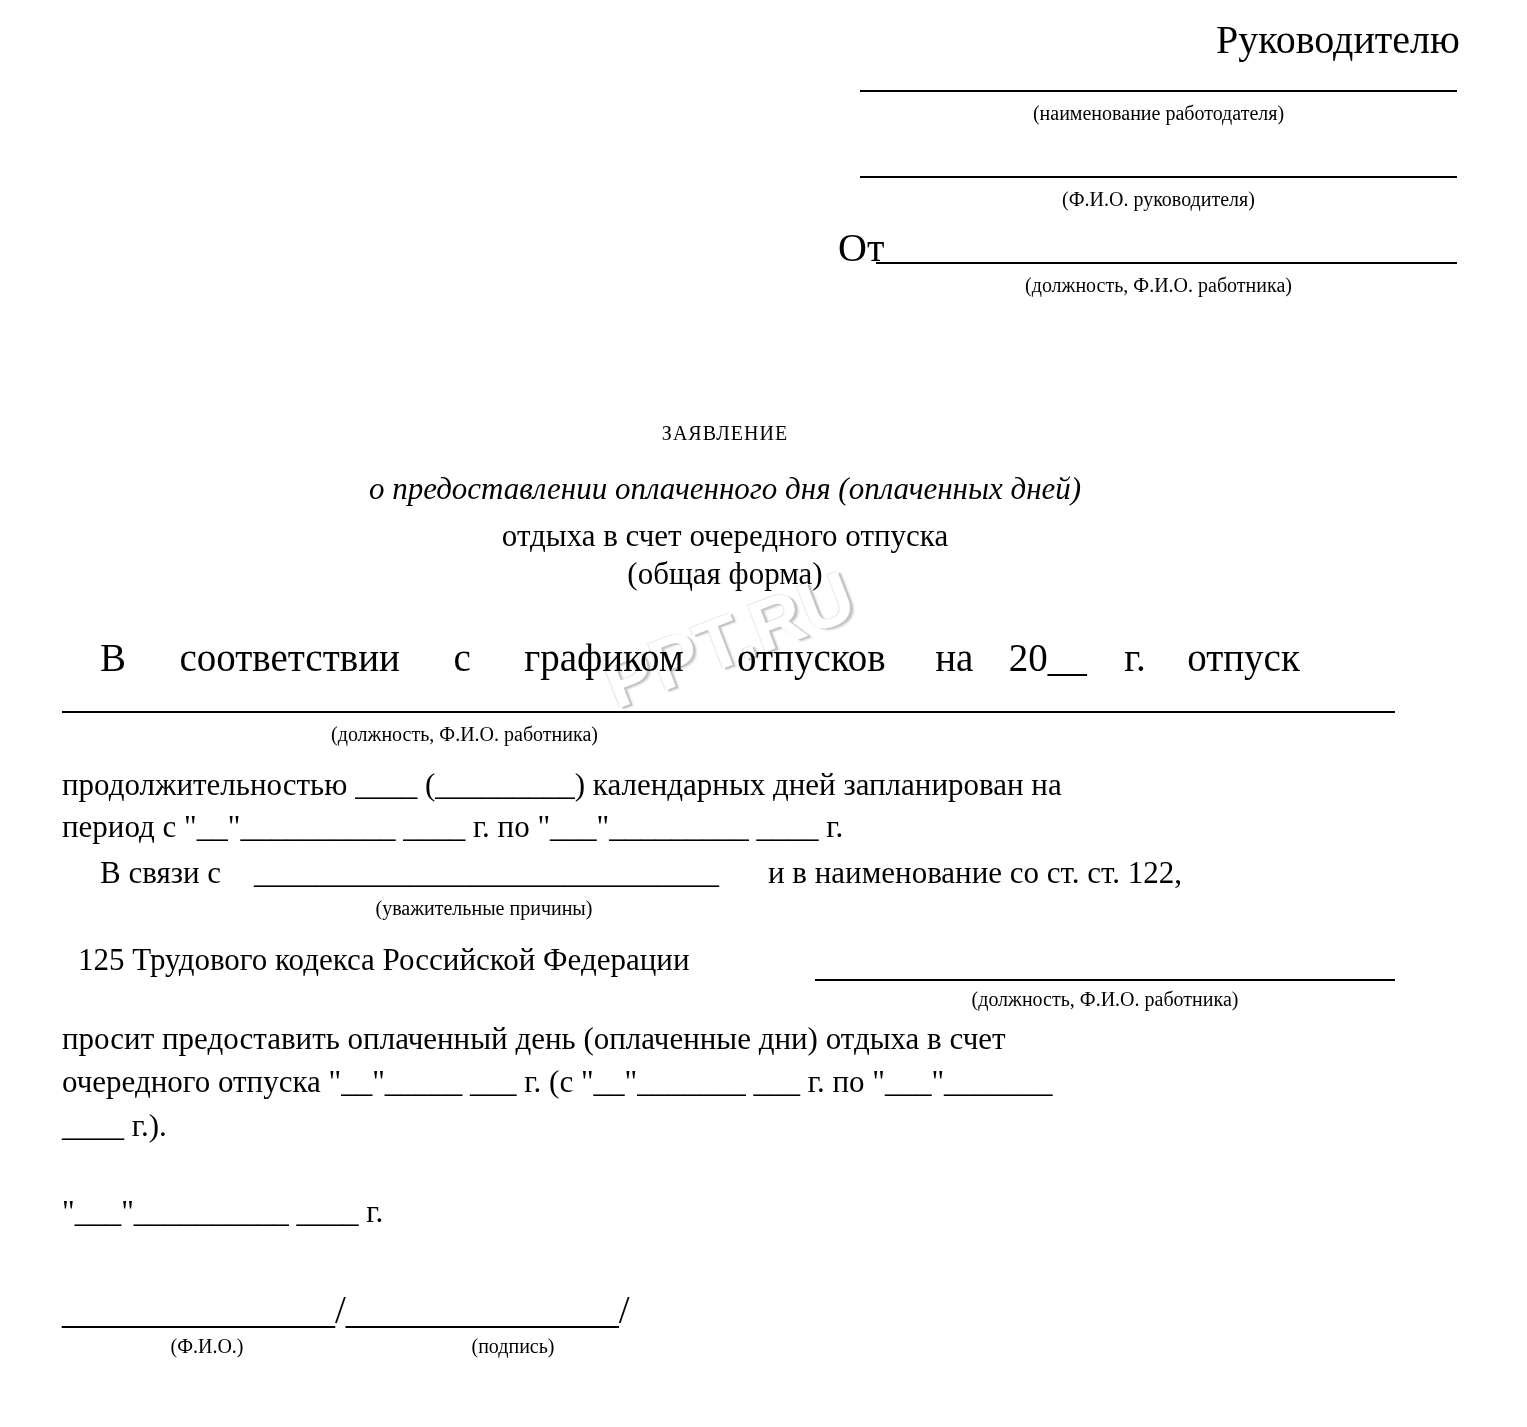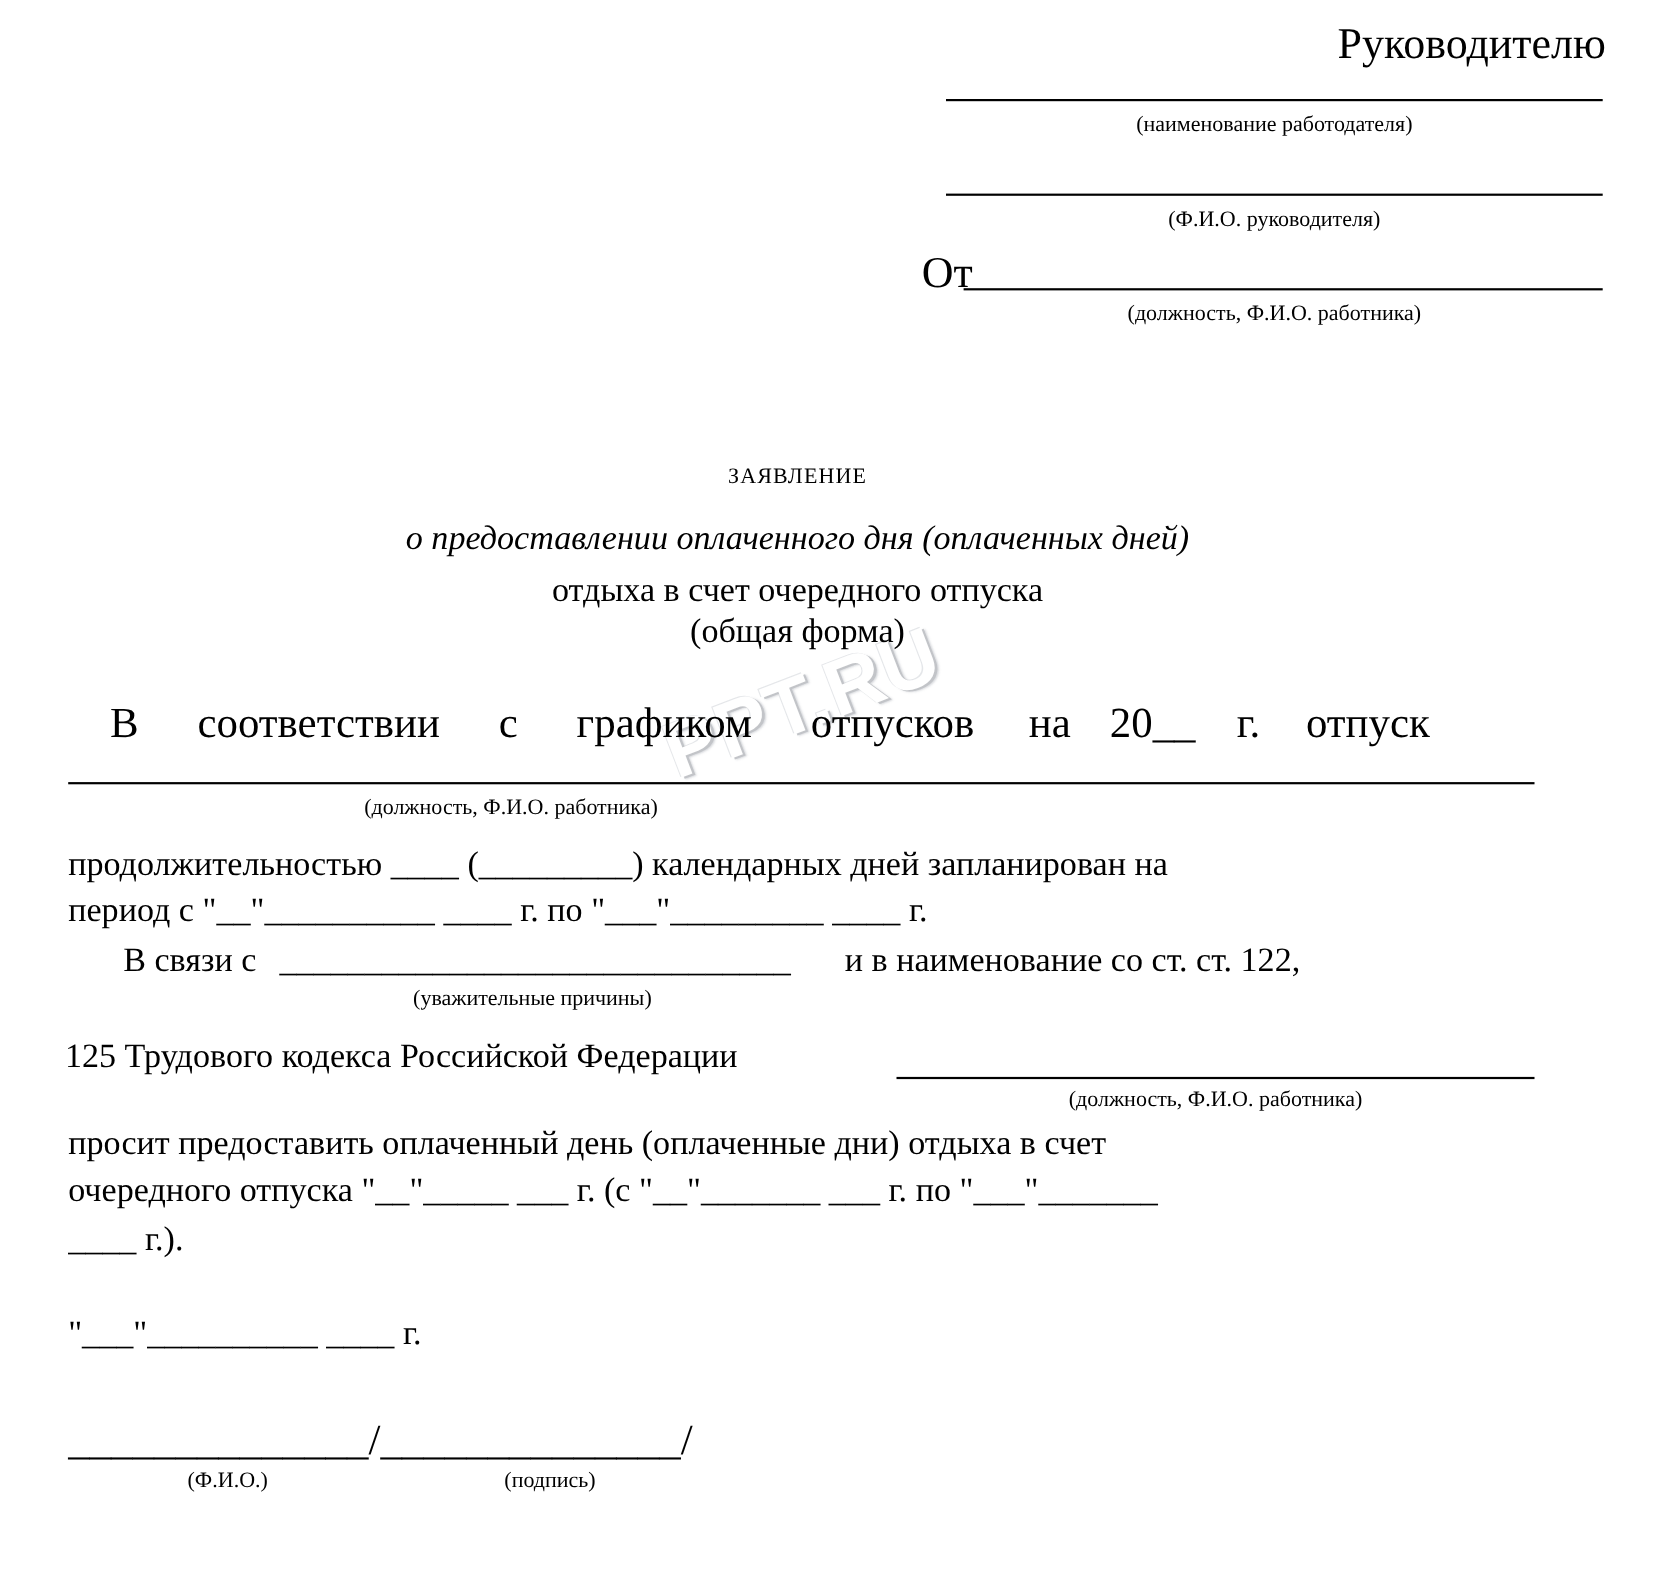--- a/index.html
+++ b/index.html
@@ -155,33 +155,33 @@
       <span style="width:22px"></span>
       <span>отпуск</span>
     </div>
 
     <div class="blk rule" style="left:62px; top:711px; width:1333px;"></div>
     <div class="blk caption" style="left:62px; top:724px; width:805px;">(должность, Ф.И.О. работника)</div>
 
     <div class="blk body-line" style="left:62px; top:769px;">продолжительностью  ____  (_________)  календарных  дней  запланирован на</div>
     <div class="blk body-line" style="left:62px; top:811px;">период с "__"__________ ____ г. по "___"_________ ____ г.</div>
 
-    <div class="blk body-line" style="left:112px; top:857px;">В связи с</div>
+    <div class="blk body-line" style="left:100px; top:857px;">В связи с</div>
     <div class="blk body-line" style="left:254px; top:857px;">______________________________</div>
     <div class="blk body-line" style="left:768px; top:857px;">и в наименование со ст. ст. 122,</div>
     <div class="blk caption" style="left:258px; top:898px; width:452px;">(уважительные причины)</div>
 
-    <div class="blk body-line" style="left:59px; top:944px;text-align:right;">125 Трудового кодекса Российской Федерации</div>
+    <div class="blk body-line" style="left:78px; top:944px;text-align:right;">125 Трудового кодекса Российской Федерации</div>
     <div class="blk rule" style="left:815px; top:979px; width:580px;"></div>
     <div class="blk caption" style="left:815px; top:989px; width:580px;">(должность, Ф.И.О. работника)</div>
 
     <div class="blk body-line" style="left:62px; top:1023px;">просит  предоставить  оплаченный  день  (оплаченные  дни)  отдыха  в  счет</div>
     <div class="blk body-line" style="left:62px; top:1066px;">очередного  отпуска  "__"_____ ___ г. (с "__"_______ ___ г. по "___"_______</div>
     <div class="blk body-line" style="left:62px; top:1110px;">____ г.).</div>
 
     <div class="blk body-line" style="left:62px; top:1196px;">"___"__________ ____ г.</div>
 
     <div class="blk sig-slash" style="left:62px; top:1290px;">______________/______________/</div>
     <div class="blk caption" style="left:62px; top:1336px; width:290px;">(Ф.И.О.)</div>
-    <div class="blk caption" style="left:355px; top:1336px; width:290px;">(подпись)</div>
+    <div class="blk caption" style="left:368px; top:1336px; width:290px;">(подпись)</div>
 
   </div>
 </div>
 
 </body></html>

